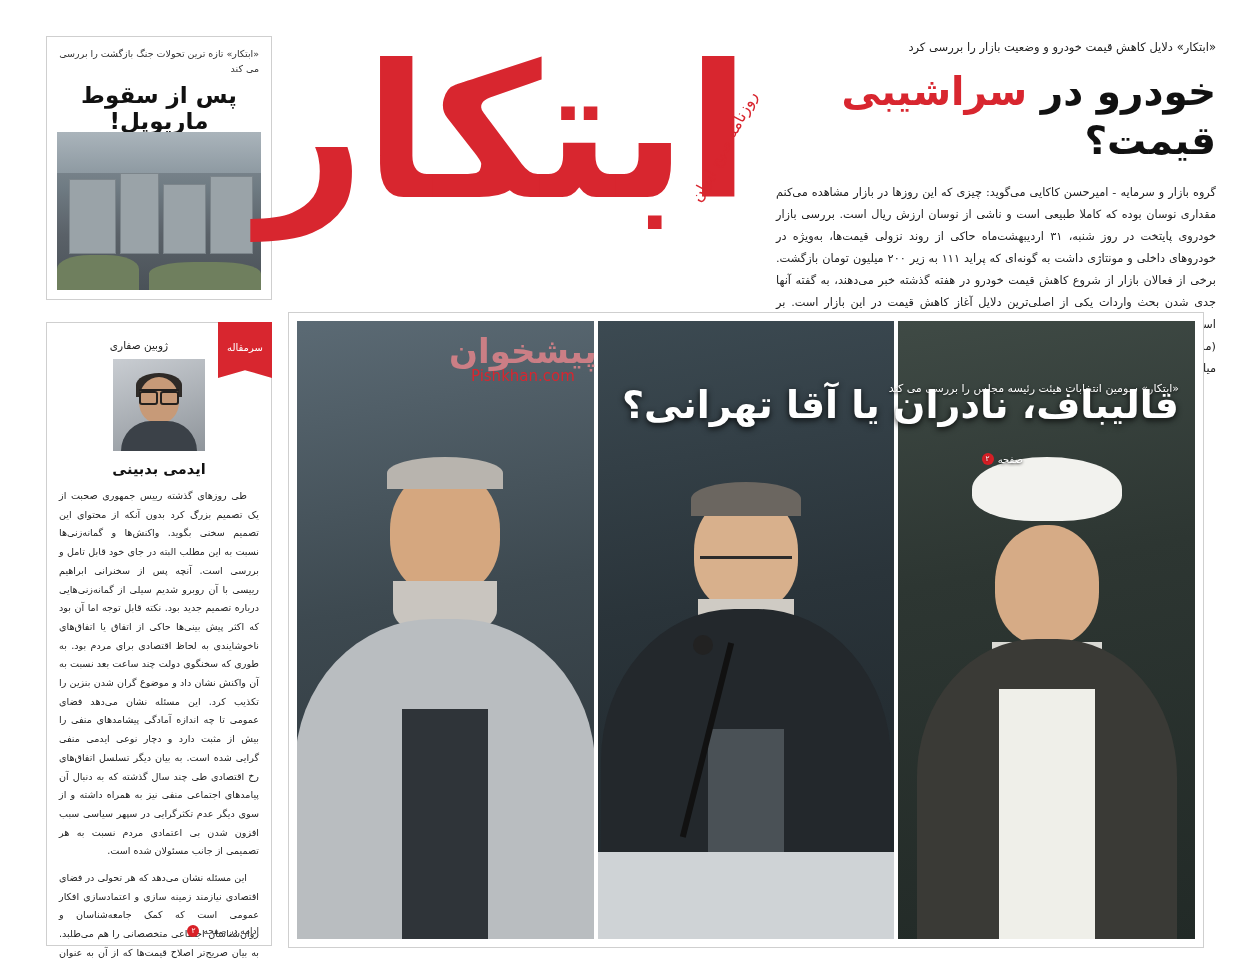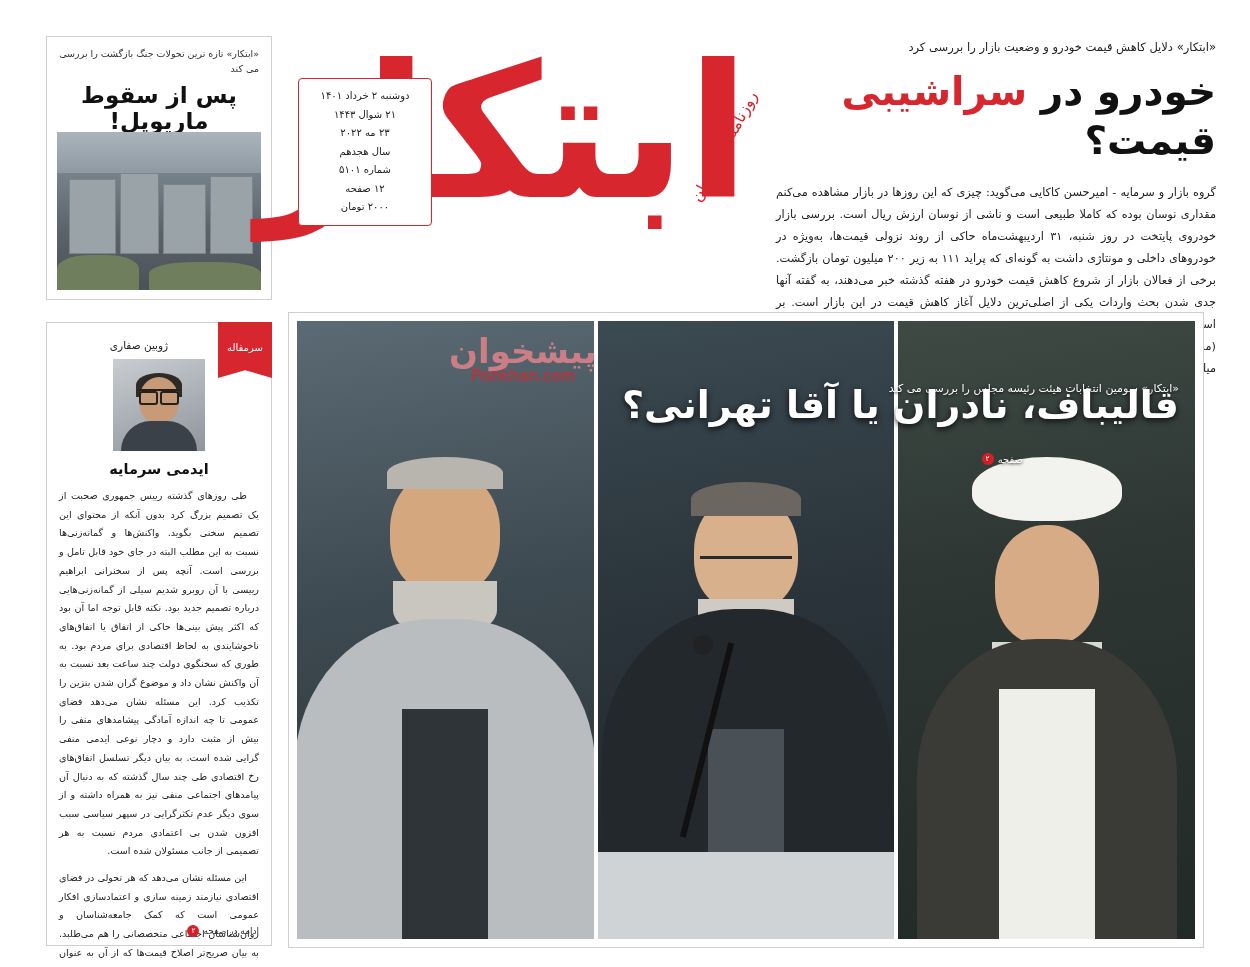--- a/index.html
+++ b/index.html
@@ -391,29 +391,20 @@
       <div class="green" style="left:0;bottom:0;width:40%;height:22%"></div>
       <div class="green" style="left:45%;bottom:0;width:55%;height:18%"></div>
     </div>
   </div>
 
   <div class="masthead">
     <div class="logo-wrap">
       <div class="logo-main">ابتکار</div>
       <div class="logo-sub">روزنامه صبح ایران</div>
     </div>
-    <div class="infobox">
-      <div>دوشنبه ۲ خرداد ۱۴۰۱</div>
-      <div>۲۱ شوال ۱۴۴۳</div>
-      <div>۲۳ مه ۲۰۲۲</div>
-      <div>سال هجدهم</div>
-      <div>شماره ۵۱۰۱</div>
-      <div>۱۲ صفحه</div>
-      <div>۲۰۰۰ تومان</div>
-    </div>
   </div>
 
   <div class="lead">
     <div class="lead-kicker">«ابتکار» دلایل کاهش قیمت خودرو و وضعیت بازار را بررسی کرد</div>
     <div class="lead-title">
       <span>خودرو در</span>
       <span class="red">سراشیبی</span>
       <span>قیمت؟</span>
     </div>
     <div class="lead-body">گروه بازار و سرمایه - امیرحسن کاکایی می‌گوید: چیزی که این روزها در بازار مشاهده می‌کنم مقداری نوسان بوده که کاملا طبیعی است و ناشی از نوسان ارزش ریال است. بررسی بازار خودروی پایتخت در روز شنبه، ۳۱ اردیبهشت‌ماه حاکی از روند نزولی قیمت‌ها، به‌ویژه در خودروهای داخلی و مونتاژی داشت به گونه‌ای که پراید ۱۱۱ به زیر ۲۰۰ میلیون تومان بازگشت. برخی از فعالان بازار از شروع کاهش قیمت خودرو در هفته گذشته خبر می‌دهند، به گفته آنها جدی شدن بحث واردات یکی از اصلی‌ترین دلایل آغاز کاهش قیمت در این بازار است. بر اساس گزارشی از ایرنا در گروه سایپا هر دستگاه پراید ۱۳۱ حدود ۱۷۹ میلیون تومان، پراید ۱۱۱ (مدل ۹۹) بین ۱۹۹ تا ۲۰۱ میلیون تومان، تیبا صندوق‌دار ۱۹۴ میلیون تومان، تیبا ۲ حدود ۲۰۳ میلیون تومان...</div>
@@ -425,21 +416,21 @@
 
   <div class="editorial">
     <div class="sar-tab">سرمقاله</div>
     <div class="author-name">ژوبین صفاری</div>
     <div class="author-photo">
       <div class="hair"></div>
       <div class="head"></div>
       <div class="glasses"></div>
       <div class="body"></div>
     </div>
-    <div class="edit-title">ایدمی سرمایه</div>
+    <div class="edit-title">ایدمی بدبینی</div>
     <div class="edit-body">
       <p>طی روزهای گذشته رییس جمهوری صحبت از یک تصمیم بزرگ کرد بدون آنکه از محتوای این تصمیم سخنی بگوید. واکنش‌ها و گمانه‌زنی‌ها نسبت به این مطلب البته در جای خود قابل تامل و بررسی است. آنچه پس از سخنرانی ابراهیم رییسی با آن روبرو شدیم سیلی از گمانه‌زنی‌هایی درباره تصمیم جدید بود. نکته قابل توجه اما آن بود که اکثر پیش بینی‌ها حاکی از اتفاق یا اتفاق‌های ناخوشایندی به لحاظ اقتصادی برای مردم بود. به طوری که سخنگوی دولت چند ساعت بعد نسبت به آن واکنش نشان داد و موضوع گران شدن بنزین را تکذیب کرد. این مسئله نشان می‌دهد فضای عمومی تا چه اندازه آمادگی پیشامدهای منفی را بیش از مثبت دارد و دچار نوعی ایدمی منفی گرایی شده است. به بیان دیگر تسلسل اتفاق‌های رخ اقتصادی طی چند سال گذشته که به دنبال آن پیامدهای اجتماعی منفی نیز به همراه داشته و از سوی دیگر عدم تکثرگرایی در سپهر سیاسی سبب افزون شدن بی اعتمادی مردم نسبت به هر تصمیمی از جانب مسئولان شده است.</p>
       <p>این مسئله نشان می‌دهد که هر تحولی در فضای اقتصادی نیازمند زمینه سازی و اعتمادسازی افکار عمومی است که کمک جامعه‌شناسان و روان‌شناسان اجتماعی متخصصانی را هم می‌طلبد. به بیان صریح‌تر اصلاح قیمت‌ها که از آن به عنوان جراحی نام برده شده فارغ از درستی یا نادرستی آن به صورت تخصصی، همان حلقه مفقوده‌ای را داشت که در سال ۹۸ و در ماجرای افزایش قیمت بنزین نیز داشت.</p>
     </div>
     <div class="edit-cont">
       <span class="pagebadge">۲</span>
       <span>ادامه در صفحه</span>
     </div>
   </div>
 

